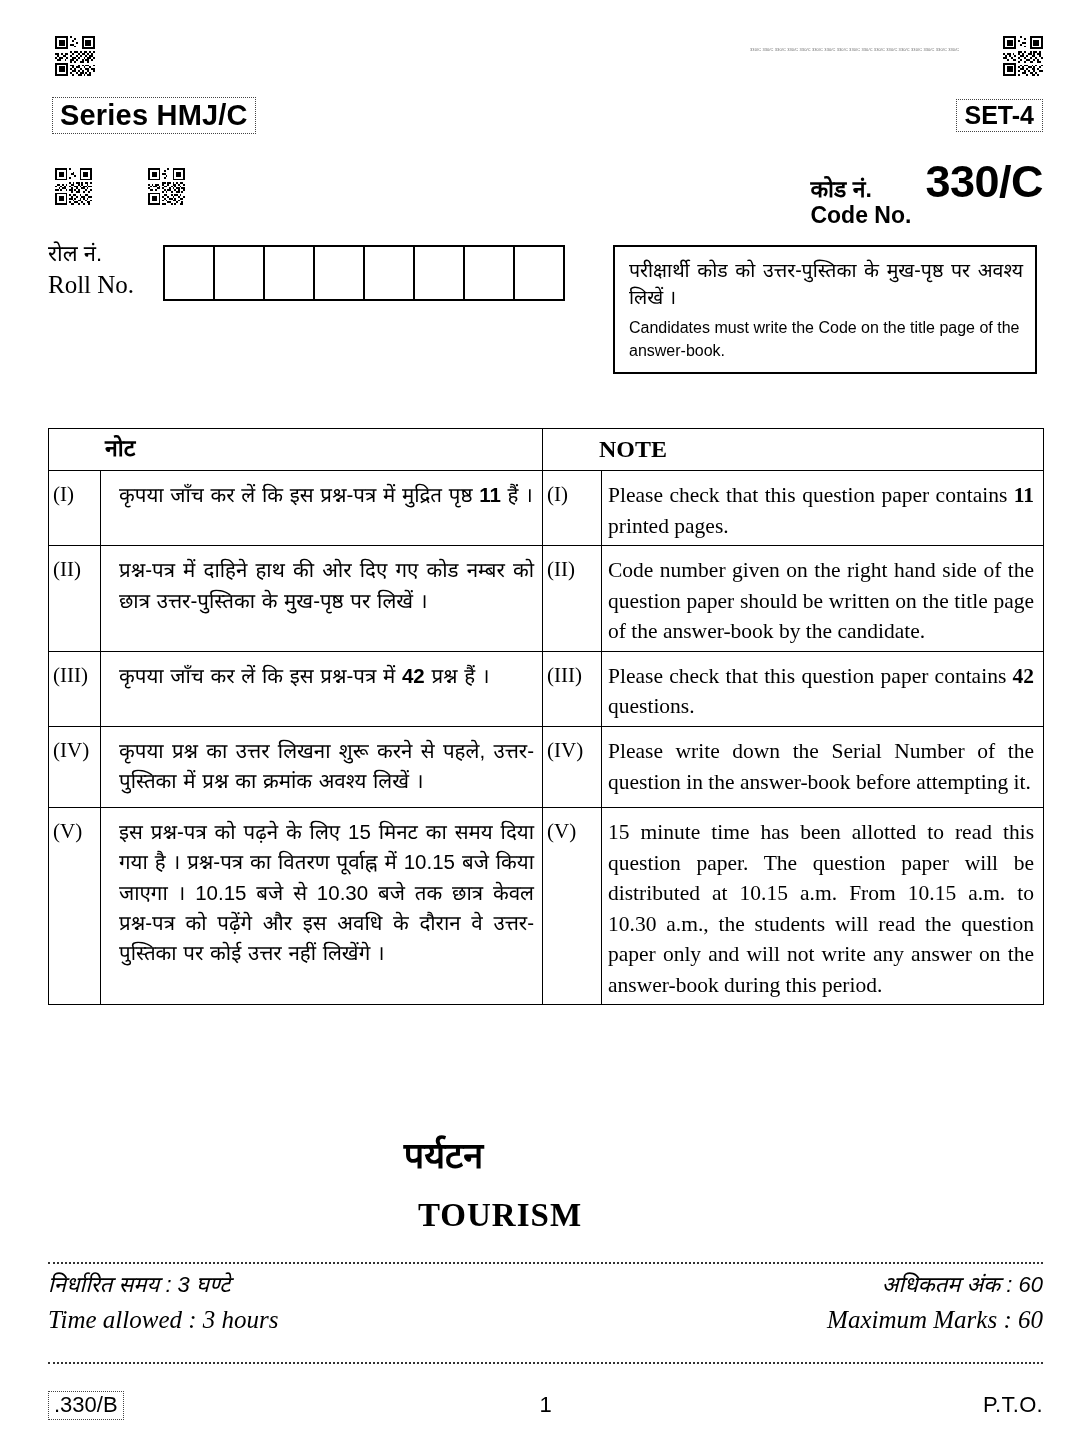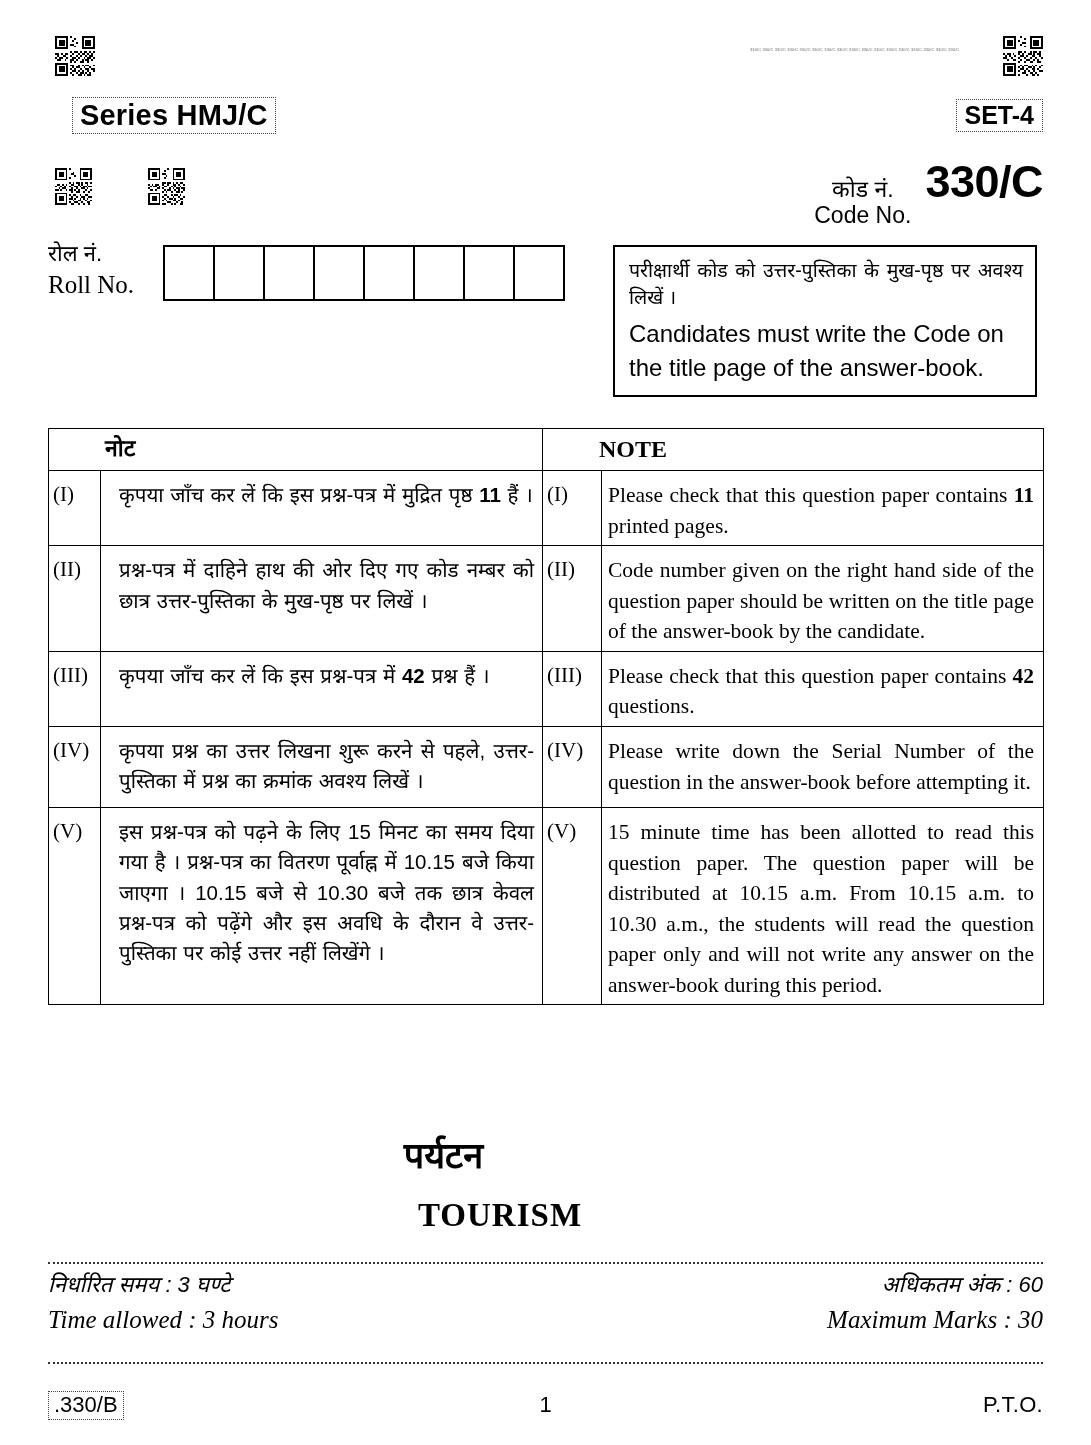--- a/index.html
+++ b/index.html
@@ -28,21 +28,20 @@
   #series-box {
     position: absolute;
     left: 52px; top: 97px;
     border: 1px dotted #444;
     padding: 2px 7px 3px 7px;
     font-family: "Liberation Sans", "DejaVu Sans", sans-serif;
     font-weight: bold;
     font-size: 29px;
     line-height: 1.05;
     letter-spacing: 0.2px;
-    margin-left: 20px;
   }
 
   #microtext-strip {
     position: absolute;
     right: 98px; top: 47px;
     width: 243px; height: 6px;
     overflow: hidden;
     font-family: "Liberation Sans", "DejaVu Sans", sans-serif;
     font-size: 4px;
     line-height: 6px;
@@ -69,22 +68,22 @@
     text-align: right;
     font-family: "Liberation Sans", "DejaVu Sans", sans-serif;
   }
   #code-block .line {
     display: flex;
     align-items: baseline;
     justify-content: flex-end;
     gap: 14px;
   }
   #code-block .labels {
-    text-align: center;
-    font-weight: normal;
+    text-align: left;
+    font-weight: bold;
   }
   #code-block .lab-hi { font-size: 23px; line-height: 1.12; }
   #code-block .lab-en { font-size: 23px; line-height: 1.12; }
   #code-block .code-val {
     font-size: 45px;
     font-weight: bold;
     line-height: 0.98;
     letter-spacing: -0.5px;
   }
 
@@ -129,21 +128,21 @@
   #candidate-box .hi {
     font-family: "Liberation Sans", "DejaVu Sans", sans-serif;
     font-size: 19.5px;
     line-height: 1.38;
     text-align: justify;
     text-align-last: left;
     margin-bottom: 6px;
   }
   #candidate-box .en {
     font-family: "Liberation Sans", "DejaVu Sans", sans-serif;
-    font-size: 24px;
+    font-size: 16px;
     line-height: 1.42;
   }
 
   
   #note-table {
     position: absolute;
     left: 48px; top: 428px;
     width: 995px;
     border-collapse: collapse;
     table-layout: fixed;
@@ -755,21 +754,21 @@
 
   <div class="dotrule" id="dotrule-top"></div>
 
   <div id="meta-band">
     <div class="row row-hi">
       <span>निर्धारित समय : 3 घण्टे</span>
       <span>अधिकतम अंक : 60</span>
     </div>
     <div class="row row-en">
       <span>Time allowed : 3 hours</span>
-      <span>Maximum Marks : 30</span>
+      <span>Maximum Marks : 60</span>
     </div>
   </div>
 
   <div class="dotrule" id="dotrule-bottom"></div>
 
   <div id="footer-code">.330/B</div>
   <div id="footer-page">1</div>
   <div id="footer-pto">P.T.O.</div>
 
 </div>

